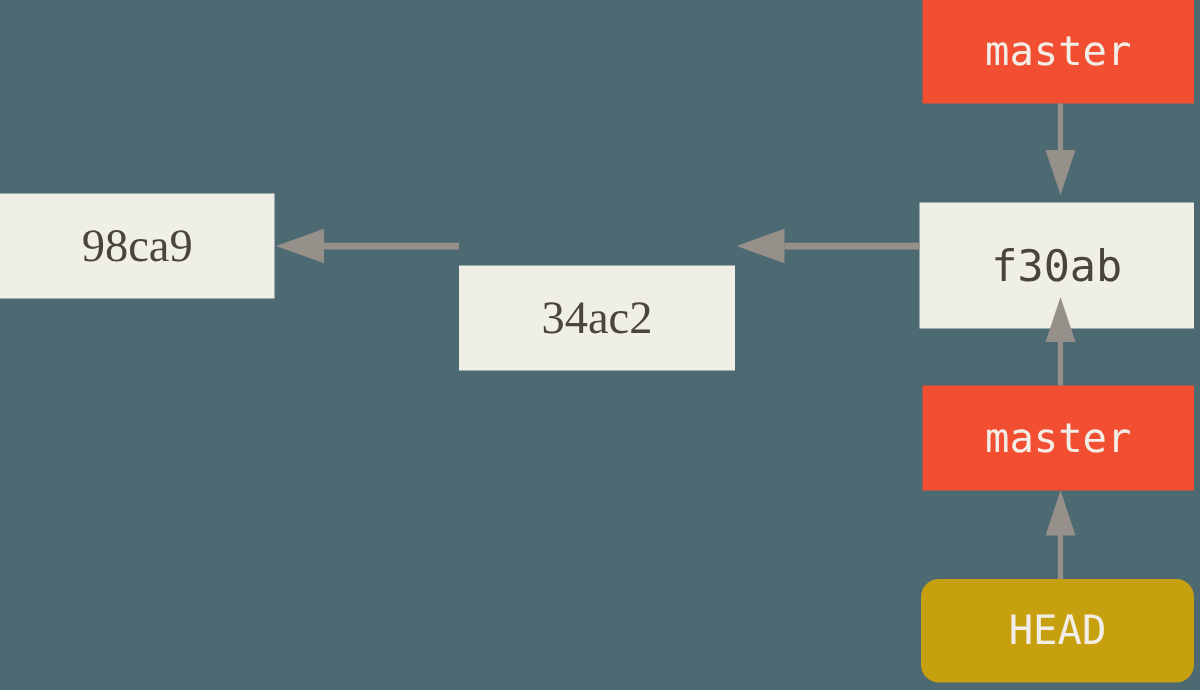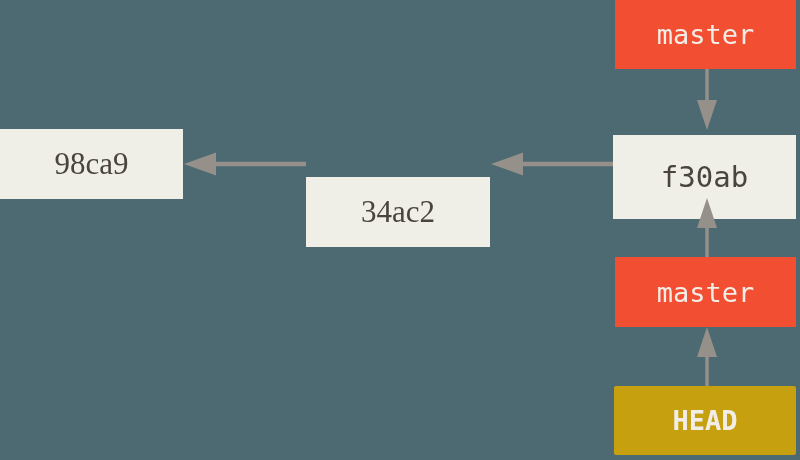--- a/index.html
+++ b/index.html
@@ -42,21 +42,21 @@
   .commit.mono {
     font-family: "DejaVu Sans Mono", monospace;
     font-size: 29px;
   }
   .ref {
     color: var(--label-text);
     font-family: "DejaVu Sans Mono", monospace;
     font-size: 27px;
   }
   .ref.branch { background: var(--branch-box); }
-  .ref.head   { background: var(--head-box); border-radius: 2px; font-weight: bold; }
+  .ref.head   { background: var(--head-box); border-radius: 12px; }
 
   
   .c-98ca9   { left: 0;     top: 129px; width: 183px; height: 70px; }
   .c-34ac2   { left: 306px; top: 129px; width: 184px; height: 70px; margin-top: 48px; }
   .c-f30ab   { left: 613px; top: 135px; width: 183px; height: 84px; }
   .b-master  { left: 615px; top: 0;     width: 181px; height: 69px; }
   .b-testing { left: 615px; top: 257px; width: 181px; height: 70px; }
   .b-head    { left: 614px; top: 386px; width: 182px; height: 69px; }
 
   .arrows {

